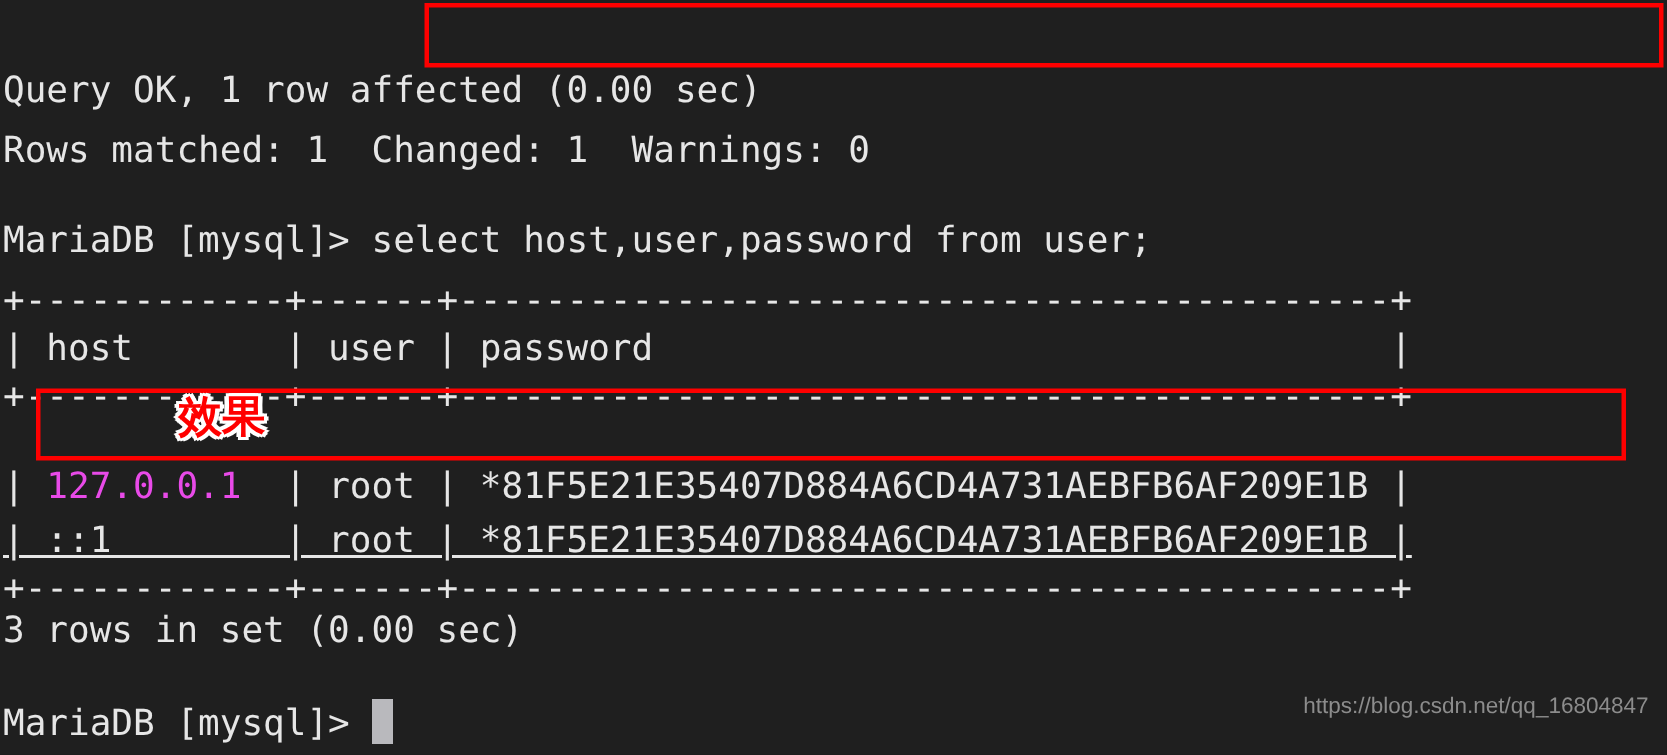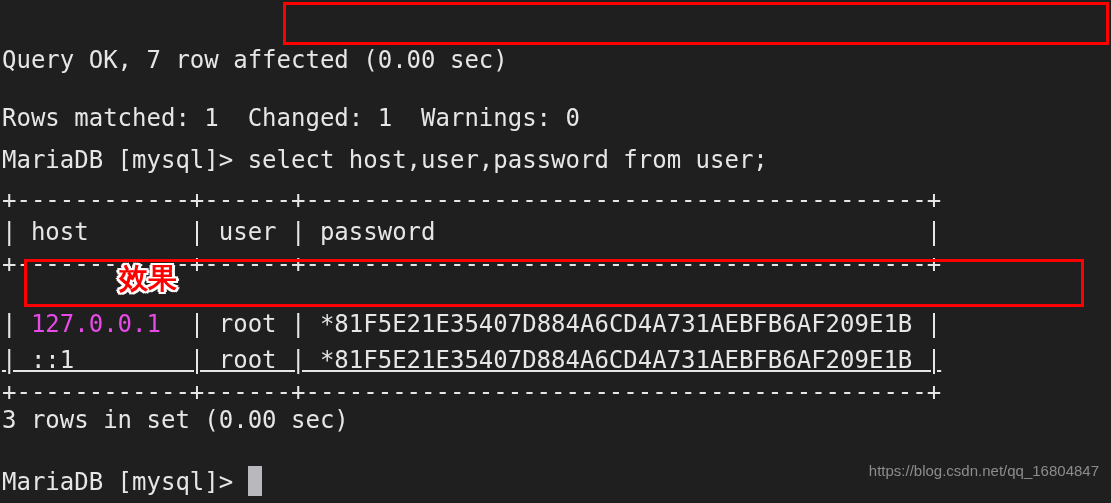--- a/index.html
+++ b/index.html
@@ -89,23 +89,23 @@
     color: #8c8c8c;
     white-space: pre;
   }
 </style>
 </head>
 <body>
 
 <div id="terminal">
 
 
-  <div class="line" style="top:40px;">Query OK, 7 row affected (0.00 sec)</div>
+  <div class="line" style="top:40px;">Query OK, 1 row affected (0.00 sec)</div>
 
-  <div class="line" style="top:80px;margin-top:18px;">Rows matched: 1  Changed: 1  Warnings: 0</div>
+  <div class="line" style="top:80px;">Rows matched: 1  Changed: 1  Warnings: 0</div>
 
   <div class="line blank" style="top:120px;"></div>
 
   <div class="line" style="top:140px;"><span>MariaDB [mysql]&gt; </span><span>select host,user,password from user;</span></div>
 
   <div class="line" style="top:180px;">+------------+------+-------------------------------------------+</div>
 
   <div class="line" style="top:212px;">| host       | user | password                                  |</div>
 
   <div class="line" style="top:244px;">+------------+------+-------------------------------------------+</div>

